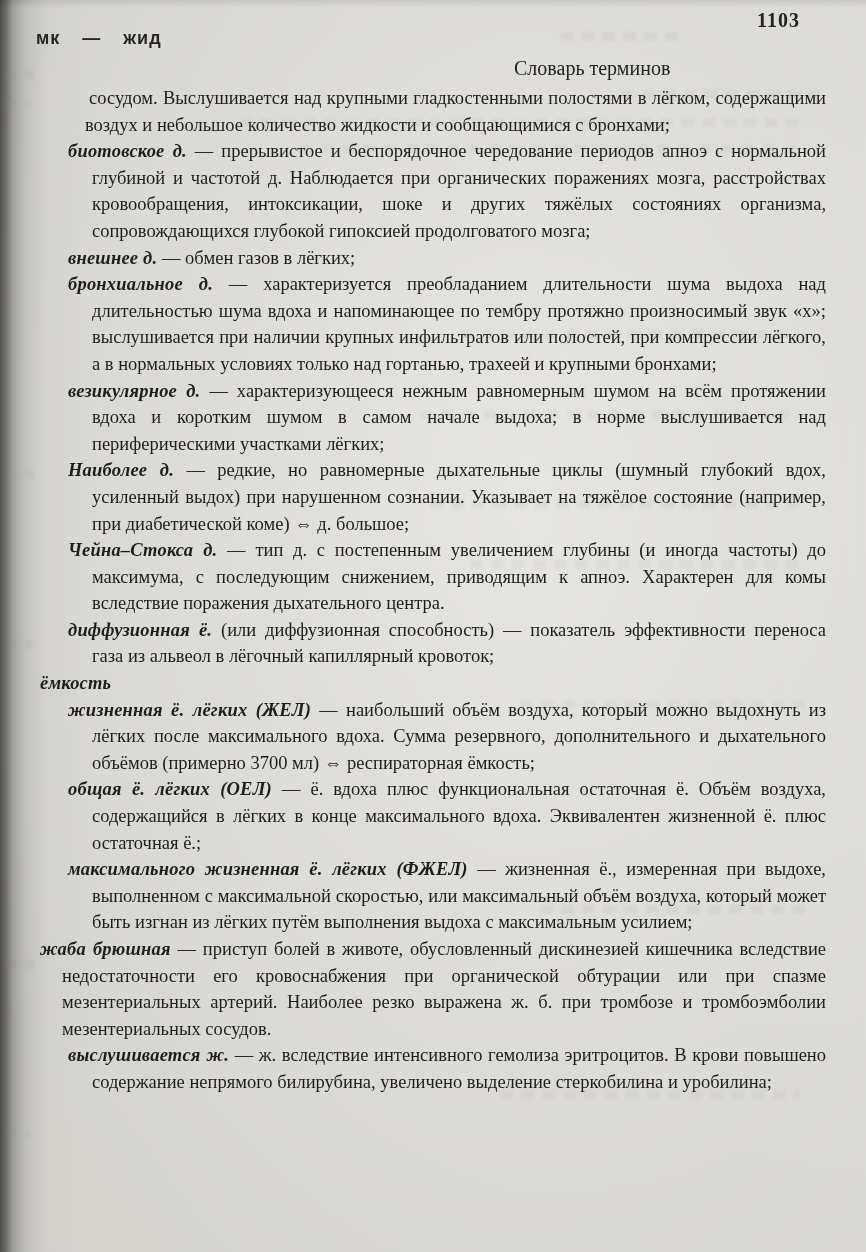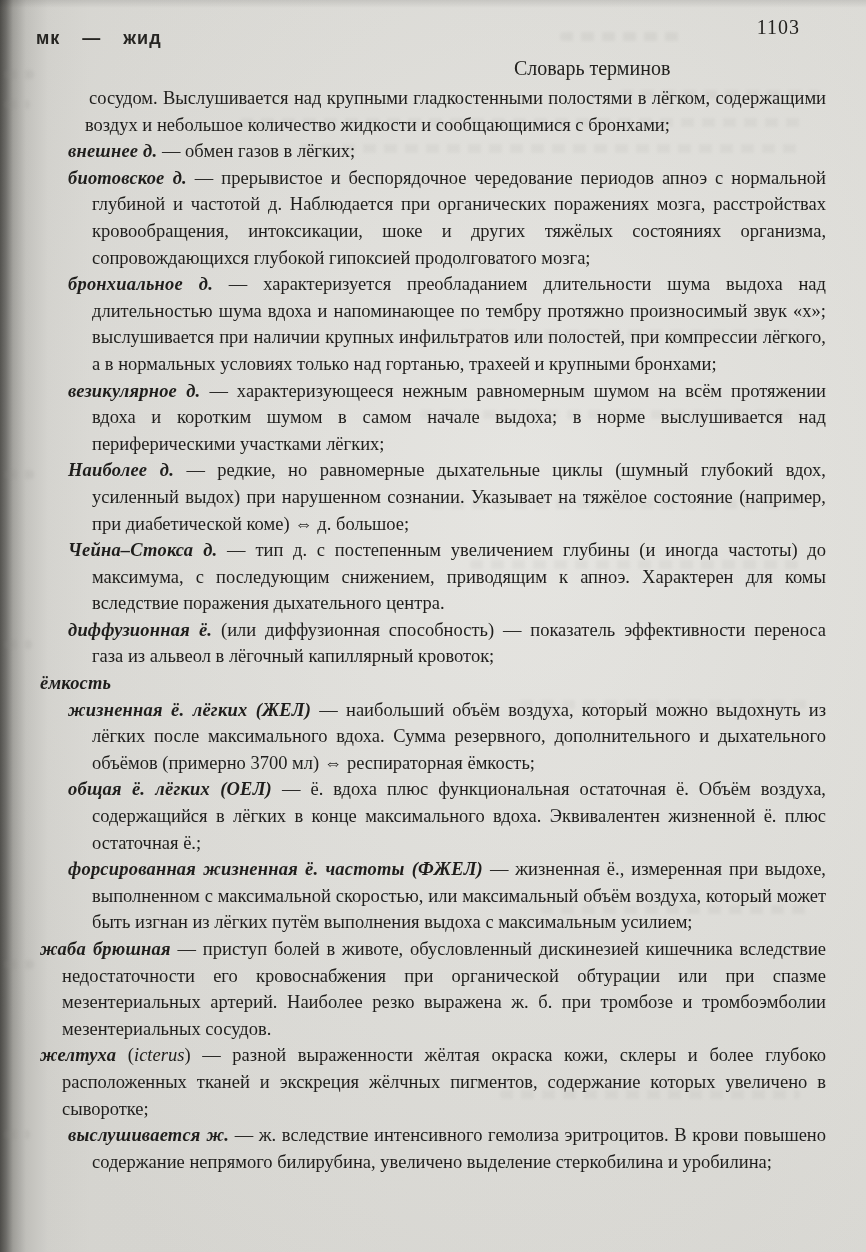--- a/index.html
+++ b/index.html
@@ -34,22 +34,22 @@
     position:absolute;left:0;top:20px;
     font-family:"Liberation Sans","DejaVu Sans",sans-serif;
     font-weight:700;font-size:18px;letter-spacing:1px;word-spacing:16px;
     color:#262522;
   }
   .h-center{
     position:absolute;left:478px;top:2px;
     font-size:20px;color:#23221f;margin-top:47px;
   }
   .h-num{
-    position:absolute;right:22px;top:8px;
-    font-weight:400;font-size:20px;letter-spacing:1px;color:#23221f;
+    position:absolute;right:22px;top:1px;
+    font-weight:700;font-size:20px;letter-spacing:1px;color:#23221f;
   }
   .body-block{
     position:absolute;left:40px;top:56px;width:786px;
     font-size:18.5px;line-height:26.6px;color:var(--ink);
     text-align:justify;
     margin-top:29px;
   }
   .para{margin:0;}
   .para.main{padding-left:22px;text-indent:-22px;}
   .para.sub{padding-left:52px;text-indent:-24px;}
@@ -88,29 +88,28 @@
   <div class="bleed" style="left:4px;top:1130px;width:26px;"></div>
 
   <div class="header">
     <span class="h-left">мк — жид</span>
     <span class="h-center">Словарь терминов</span>
     <span class="h-num">1103</span>
   </div>
 
   <div class="body-block" id="text-block">
       <p class="para subcont"><span class="seg-n">сосудом. Выслушивается над крупными гладкостенными полостями в лёгком, содержащими воздух и небольшое количество жидкости и сообщающимися с бронхами;</span></p>
+      <p class="para sub"><span class="seg-bi">биотовское д.</span><span class="seg-n"> — прерывистое и беспорядочное чередование периодов апноэ с нормальной глубиной и частотой д. Наблюдается при органических поражениях мозга, расстройствах кровообращения, интоксикации, шоке и других тяжёлых состояниях организма, сопровождающихся глубокой гипоксией продолговатого мозга;</span></p>
       <p class="para sub"><span class="seg-bi">внешнее д.</span><span class="seg-n"> — обмен газов в лёгких;</span></p>
-      <p class="para sub"><span class="seg-bi">биотовское д.</span><span class="seg-n"> — прерывистое и беспорядочное чередование периодов апноэ с нормальной глубиной и частотой д. Наблюдается при органических поражениях мозга, расстройствах кровообращения, интоксикации, шоке и других тяжёлых состояниях организма, сопровождающихся глубокой гипоксией продолговатого мозга;</span></p>
       <p class="para sub"><span class="seg-bi">бронхиальное д.</span><span class="seg-n"> — характеризуется преобладанием длительности шума выдоха над длительностью шума вдоха и напоминающее по тембру протяжно произносимый звук «х»; выслушивается при наличии крупных инфильтратов или полостей, при компрессии лёгкого, а в нормальных условиях только над гортанью, трахеей и крупными бронхами;</span></p>
       <p class="para sub"><span class="seg-bi">везикулярное д.</span><span class="seg-n"> — характеризующееся нежным равномерным шумом на всём протяжении вдоха и коротким шумом в самом начале выдоха; в норме выслушивается над периферическими участками лёгких;</span></p>
       <p class="para sub"><span class="seg-bi">Наиболее д.</span><span class="seg-n"> — редкие, но равномерные дыхательные циклы (шумный глубокий вдох, усиленный выдох) при нарушенном сознании. Указывает на тяжёлое состояние (например, при диабетической коме) ⇔ д. большое;</span></p>
       <p class="para sub"><span class="seg-bi">Чейна–Стокса д.</span><span class="seg-n"> — тип д. с постепенным увеличением глубины (и иногда частоты) до максимума, с последующим снижением, приводящим к апноэ. Характерен для комы вследствие поражения дыхательного центра.</span></p>
       <p class="para sub"><span class="seg-bi">диффузионная ё.</span><span class="seg-n"> (или диффузионная способность) — показатель эффективности переноса газа из альвеол в лёгочный капиллярный кровоток;</span></p>
       <p class="para main"><span class="seg-bi">ёмкость</span></p>
       <p class="para sub"><span class="seg-bi">жизненная ё. лёгких (ЖЕЛ)</span><span class="seg-n"> — наибольший объём воздуха, который можно выдохнуть из лёгких после максимального вдоха. Сумма резервного, дополнительного и дыхательного объёмов (примерно 3700 мл) ⇔ респираторная ёмкость;</span></p>
       <p class="para sub"><span class="seg-bi">общая ё. лёгких (ОЕЛ)</span><span class="seg-n"> — ё. вдоха плюс функциональная остаточная ё. Объём воздуха, содержащийся в лёгких в конце максимального вдоха. Эквивалентен жизненной ё. плюс остаточная ё.;</span></p>
-      <p class="para sub"><span class="seg-bi">форсированная жизненная ё. частоты (ФЖЕЛ)</span><span class="seg-n"> — жизненная ё., измеренная при выдохе, выполненном с максимальной скоростью, или максимальный объём воздуха, который может быть изгнан из лёгких путём выполнения выдоха с максимальным усилием;</span></p>
+      <p class="para sub"><span class="seg-bi">максимального жизненная ё. лёгких (ФЖЕЛ)</span><span class="seg-n"> — жизненная ё., измеренная при выдохе, выполненном с максимальной скоростью, или максимальный объём воздуха, который может быть изгнан из лёгких путём выполнения выдоха с максимальным усилием;</span></p>
       <p class="para main"><span class="seg-bi">жаба брюшная</span><span class="seg-n"> — приступ болей в животе, обусловленный дискинезией кишечника вследствие недостаточности его кровоснабжения при органической обтурации или при спазме мезентериальных артерий. Наиболее резко выражена ж. б. при тромбозе и тромбоэмболии мезентериальных сосудов.</span></p>
-      <p class="para main"><span class="seg-bi">желтуха</span><span class="seg-n"> (</span><span class="seg-i">icterus</span><span class="seg-n">) — разной выраженности жёлтая окраска кожи, склеры и более глубоко расположенных тканей и экскреция жёлчных пигментов, содержание которых увеличено в сыворотке;</span></p>
       <p class="para sub"><span class="seg-bi">выслушивается ж.</span><span class="seg-n"> — ж. вследствие интенсивного гемолиза эритроцитов. В крови повышено содержание непрямого билирубина, увеличено выделение стеркобилина и уробилина;</span></p>
     </div>
 
 </div>
 
 </body></html>

